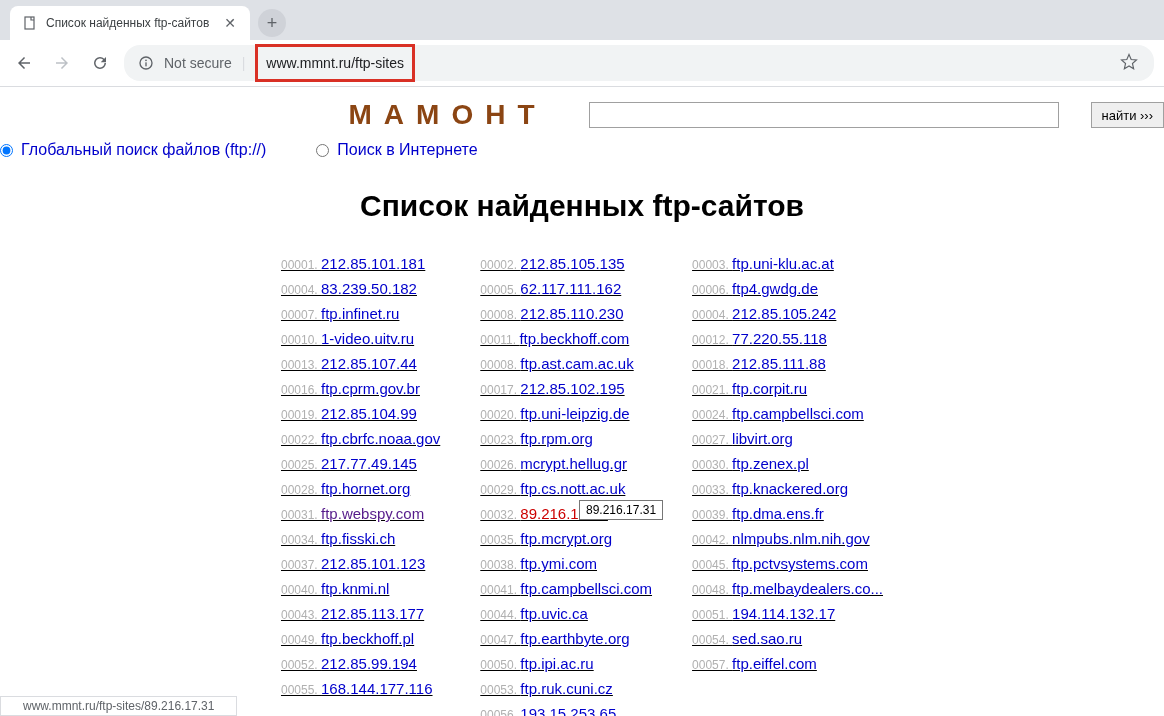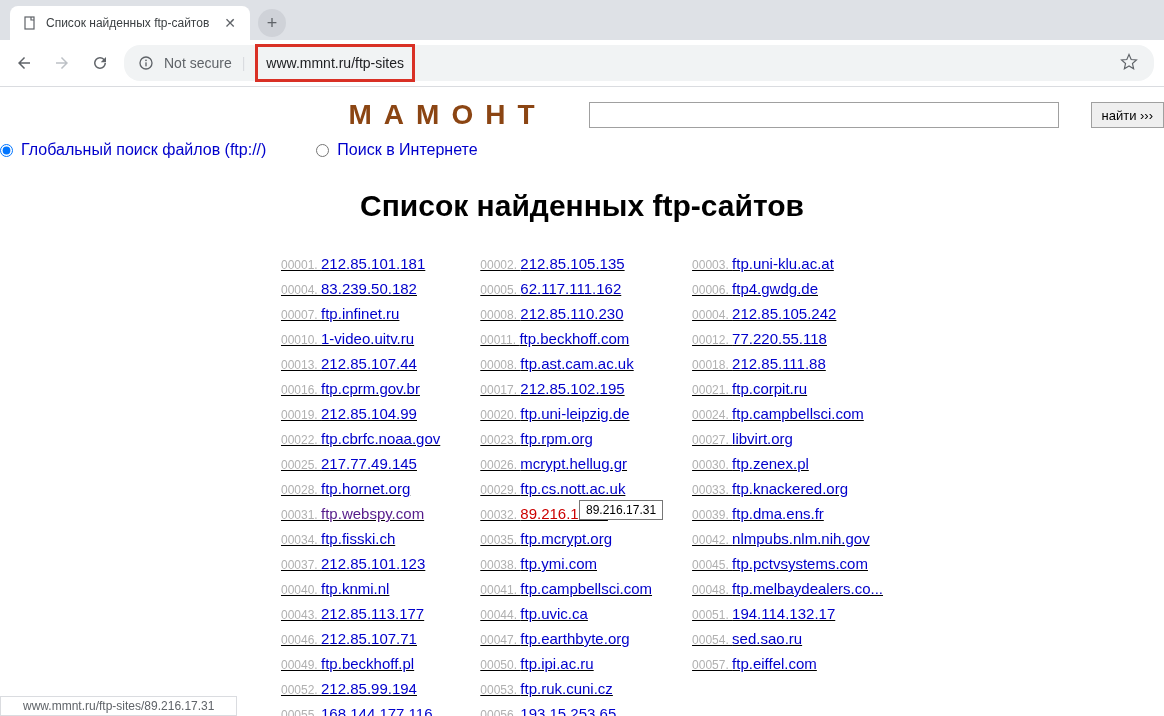--- a/index.html
+++ b/index.html
@@ -128,21 +128,20 @@
         <div class="ftp-item"><span class="ftp-num">00016. </span><a href="#" class="ftp-link">ftp.cprm.gov.br</a></div>
         <div class="ftp-item"><span class="ftp-num">00019. </span><a href="#" class="ftp-link">212.85.104.99</a></div>
         <div class="ftp-item"><span class="ftp-num">00022. </span><a href="#" class="ftp-link">ftp.cbrfc.noaa.gov</a></div>
         <div class="ftp-item"><span class="ftp-num">00025. </span><a href="#" class="ftp-link">217.77.49.145</a></div>
         <div class="ftp-item"><span class="ftp-num">00028. </span><a href="#" class="ftp-link">ftp.hornet.org</a></div>
         <div class="ftp-item"><span class="ftp-num">00031. </span><a href="#" class="ftp-link visited">ftp.webspy.com</a></div>
         <div class="ftp-item"><span class="ftp-num">00034. </span><a href="#" class="ftp-link">ftp.fisski.ch</a></div>
         <div class="ftp-item"><span class="ftp-num">00037. </span><a href="#" class="ftp-link">212.85.101.123</a></div>
         <div class="ftp-item"><span class="ftp-num">00040. </span><a href="#" class="ftp-link">ftp.knmi.nl</a></div>
         <div class="ftp-item"><span class="ftp-num">00043. </span><a href="#" class="ftp-link">212.85.113.177</a></div>
-        <div class="ftp-item"><span class="ftp-num">00046. </span><a href="#" class="ftp-link">212.85.107.71</a></div>
         <div class="ftp-item"><span class="ftp-num">00049. </span><a href="#" class="ftp-link">ftp.beckhoff.pl</a></div>
         <div class="ftp-item"><span class="ftp-num">00052. </span><a href="#" class="ftp-link">212.85.99.194</a></div>
         <div class="ftp-item"><span class="ftp-num">00055. </span><a href="#" class="ftp-link">168.144.177.116</a></div>
       </div>
       <div class="ftp-col">
         <div class="ftp-item"><span class="ftp-num">00002. </span><a href="#" class="ftp-link">212.85.105.135</a></div>
         <div class="ftp-item"><span class="ftp-num">00005. </span><a href="#" class="ftp-link">62.117.111.162</a></div>
         <div class="ftp-item"><span class="ftp-num">00008. </span><a href="#" class="ftp-link">212.85.110.230</a></div>
         <div class="ftp-item"><span class="ftp-num">00011. </span><a href="#" class="ftp-link">ftp.beckhoff.com</a></div>
         <div class="ftp-item"><span class="ftp-num">00008. </span><a href="#" class="ftp-link">ftp.ast.cam.ac.uk</a></div>

